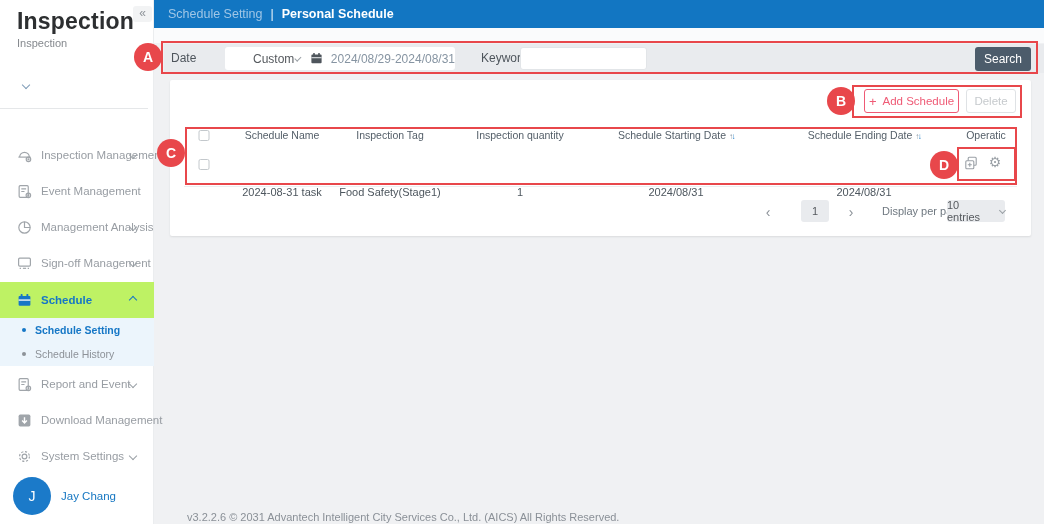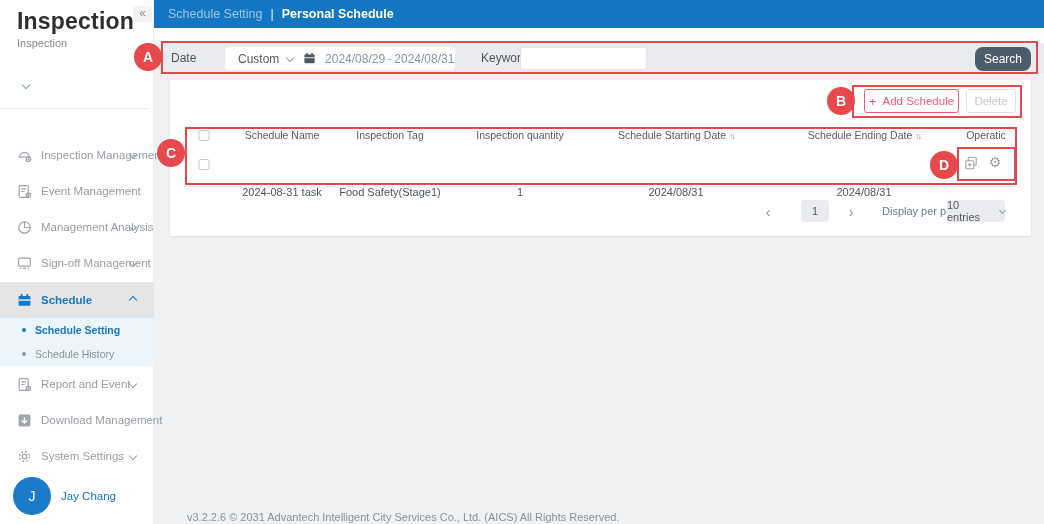--- a/index.html
+++ b/index.html
@@ -13,21 +13,21 @@
   .app-subtitle { position:absolute; left:17px; top:37px; font-size:11px; color:#85898e; }
   .collapse-btn { position:absolute; left:133px; top:6px; width:19px; height:16px; background:#f2f3f4; border-radius:3px; color:#8d9298; font-size:12px; line-height:15px; text-align:center; }
   .company { position:absolute; left:17px; top:76px; font-size:15.5px; color:#45484b; white-space:nowrap; }
   .company .chev { margin-left:6px; border-color:#7f9cb8; margin-bottom:2px; }
   .side-divider { position:absolute; left:0; top:108px; width:148px; height:1px; background:#e5e7e9; }
 
   .nav-item { position:absolute; left:0; width:154px; height:36px; display:flex; align-items:center; }
   .nav-ic { width:15px; height:15px; margin-left:17px; color:#a0a5aa; display:inline-flex; align-items:center; justify-content:center; flex:0 0 auto; }
   .nav-label { margin-left:9px; font-size:11.5px; color:#989da3; white-space:nowrap; }
   .nav-item .chev { position:absolute; right:18px; }
-  .nav-item.active { background:#e5e5e5; }
+  .nav-item.active { background:#bef264; }
   .nav-item.active .nav-label { color:#1677c6; font-weight:700; }
   .nav-item.active .nav-ic { color:#1677c6; }
   .nav-item.active .chev { border-color:#1677c6; }
 
   .submenu { position:absolute; left:0; top:318px; width:154px; height:48px; background:#ecf5fc; }
   .sub-item { position:relative; height:24px; display:flex; align-items:center; }
   .sub-dot { width:4px; height:4px; border-radius:50%; background:#8d9298; margin-left:22px; flex:0 0 auto; }
   .sub-label { margin-left:9px; font-size:10.5px; color:#8d9298; white-space:nowrap; }
   .sub-item.active .sub-dot { background:#1677c6; }
   .sub-item.active .sub-label { color:#1677c6; font-weight:700; }
@@ -43,27 +43,27 @@
   .topbar { position:absolute; left:154px; top:0; width:890px; height:28px; background:#1276c2; display:flex; align-items:center; z-index:4; }
   .crumb-parent { margin-left:14px; font-size:12.5px; color:#9fc6e6; }
   .crumb-sep { margin:0 8px; font-size:12.5px; color:#e8f1f8; }
   .crumb-current { font-size:12.5px; color:#ffffff; font-weight:700; }
   .white-strip { position:absolute; left:154px; top:28px; width:890px; height:15px; background:#fafbfc; }
 
   
   .toolbar { position:absolute; left:164px; top:44px; width:900px; height:29px; background:#e9ebee; }
   .t-label { position:absolute; top:0; height:29px; line-height:29px; font-size:12px; color:#4e555c; }
   .date-pill { position:absolute; left:61px; top:3px; width:230px; height:23px; background:#ffffff; border-radius:3px; display:flex; align-items:center; }
-  .range-opt { margin-left:13px; font-size:12px; color:#55595e; width:48px; }
+  .range-opt { margin-left:28px; font-size:12px; color:#55595e; width:48px; }
   .date-pill .chev { margin-left:2px; margin-right:10px; margin-top:-2px; }
   .cal-ic { width:13px; height:13px; color:#4e555c; margin-right:8px; display:inline-flex; }
   .date-val { font-size:12px; color:#8694a2; width:62px; text-align:center; }
   .date-sep { font-size:12px; color:#9aa5af; width:8px; text-align:center; }
   .kw-input { position:absolute; left:356px; top:3px; width:127px; height:23px; background:#fff; border:1px solid #e2e5e8; border-radius:3px; outline:none; font-size:12px; padding:0 6px; color:#444; }
-  .search-btn { position:absolute; left:811px; top:3px; width:56px; height:24px; background:#4c5c6b; color:#ffffff; font-size:12px; border:none; border-radius:8px; }
+  .search-btn { position:absolute; left:811px; top:3px; width:56px; height:24px; background:#4c5c6b; color:#ffffff; font-size:12px; border:none; border-radius:3px; }
 
   
   .card { position:absolute; left:170px; top:80px; width:861px; height:156px; background:#ffffff; border-radius:2px; box-shadow:0 1px 2px rgba(60,64,67,.12); }
   .btn { position:absolute; top:9px; height:24px; border-radius:3px; background:#fff; font-size:11.5px; display:flex; align-items:center; justify-content:center; }
   .add-btn { left:694px; width:95px; border:1px solid #ef5a75; color:#ef5a75; }
   .add-plus { margin-right:6px; font-size:13px; }
   .del-btn { left:796px; width:50px; border:1px solid #dfe2e5; color:#c6cacd; }
 
   .th { position:absolute; top:49px; transform:translateX(-50%); font-size:10.5px; color:#535e68; white-space:nowrap; }
   .td { position:absolute; top:77px; transform:translateX(-50%); font-size:11px; color:#4d565e; white-space:nowrap;margin-top:29px; }

